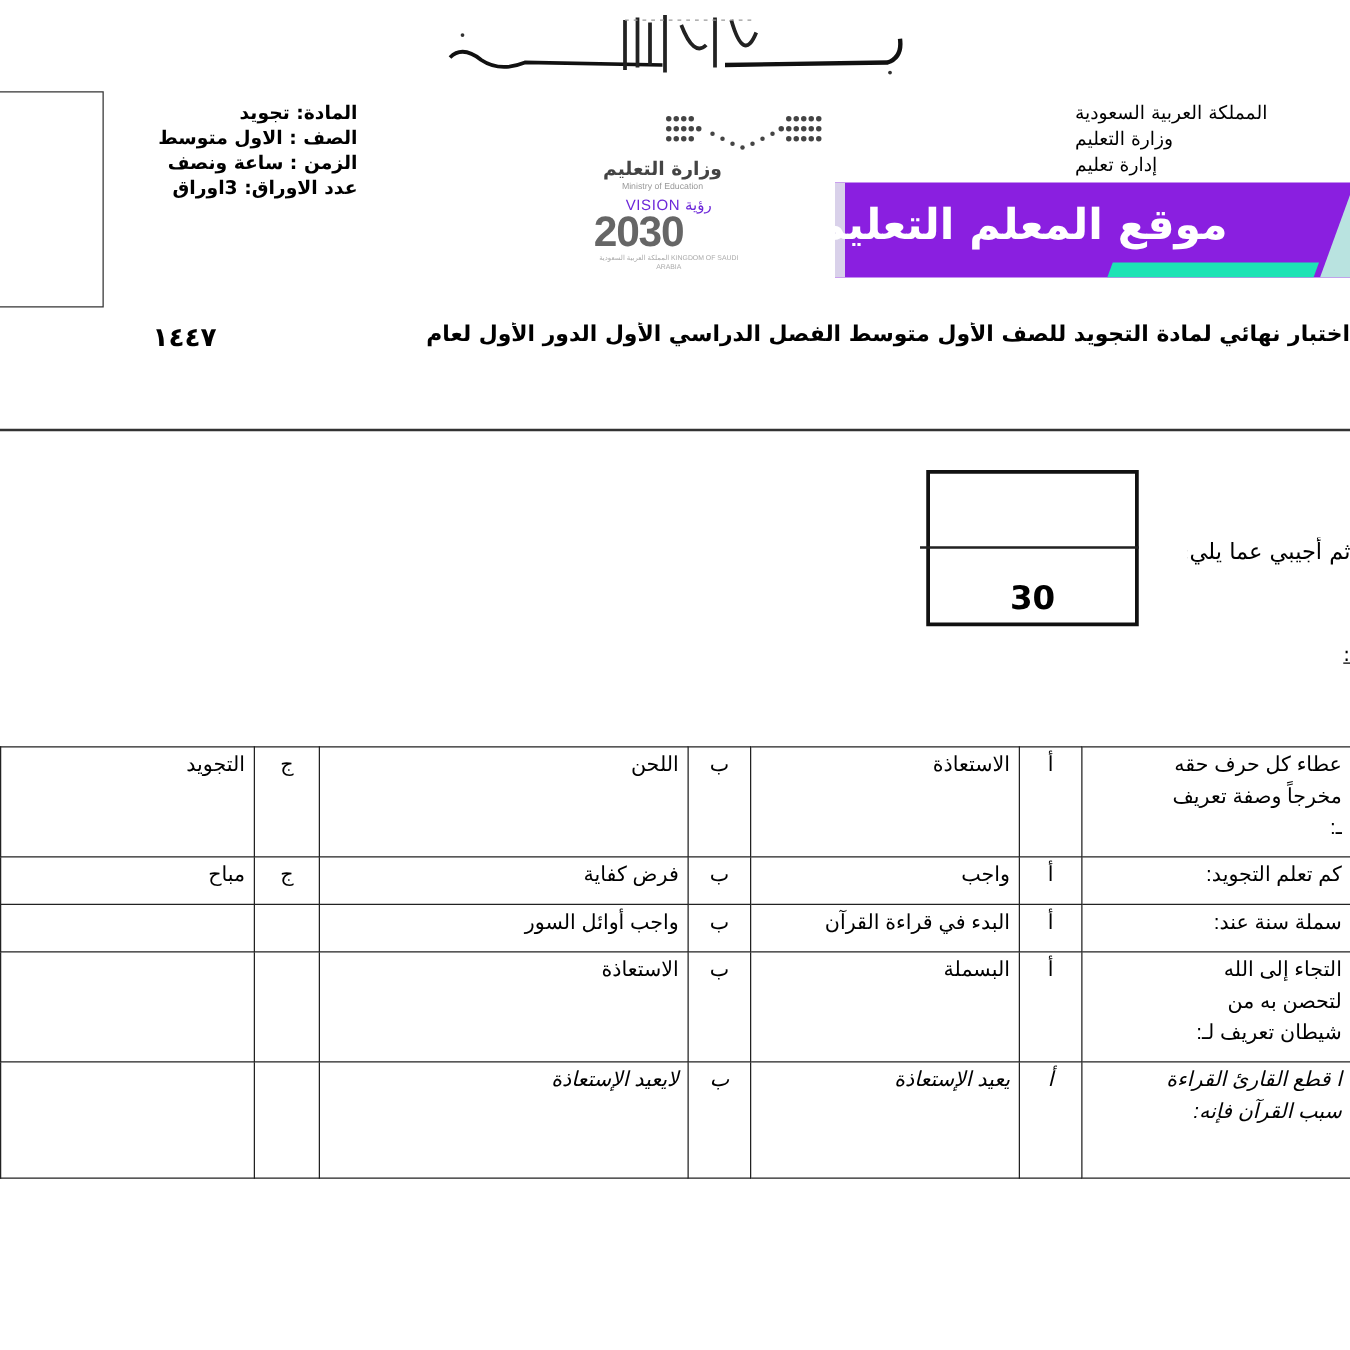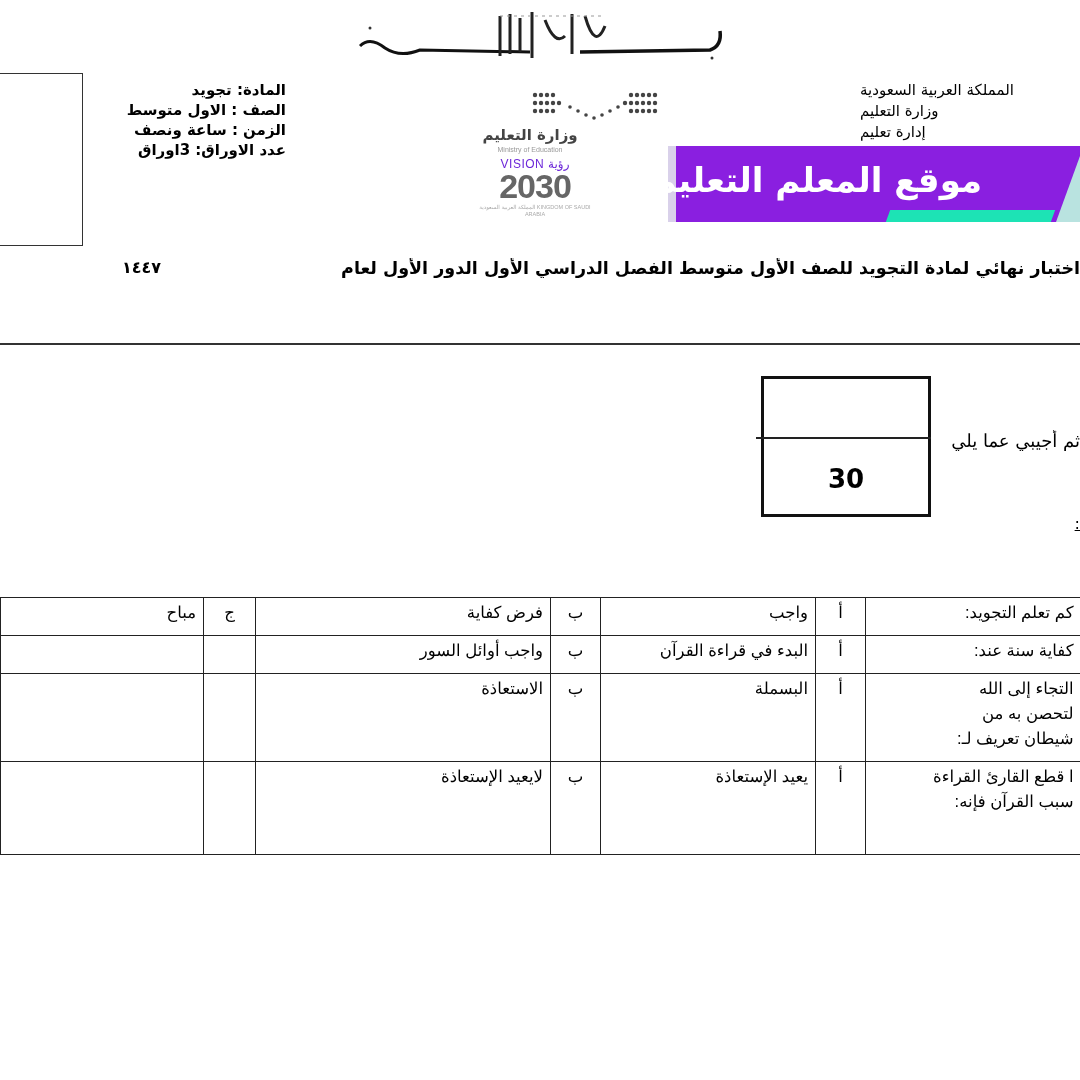--- a/index.html
+++ b/index.html
@@ -11,57 +11,57 @@
   .info-box { left:-4px; top:73px; width:87px; height:173px; border:1.5px solid #333; box-sizing:border-box; }
   .info { left:100px; top:80px; width:186px; font-weight:bold; font-size:15px; line-height:20px; font-family:"DejaVu Sans", sans-serif; }
   .info div { white-space:nowrap; }
 
   
   .bismillah { left:350px; top:6px; width:380px; height:64px; }
   .moe-dots { left:530px; top:90px; width:130px; height:32px; }
   .moe-ar { left:470px; top:126px; width:120px; text-align:center; font-weight:bold; font-size:15px; color:#444; }
   .moe-en { left:470px; top:146px; width:120px; text-align:center; font-size:7px; color:#999; font-family:"Liberation Sans", sans-serif; }
   .vision-row { left:475px; top:157px; width:120px; text-align:center; font-size:12px; color:#6d28d9; font-family:"Liberation Sans", sans-serif; letter-spacing:0.5px; }
-  .vision-2030 { left:475px; top:168px; width:120px; text-align:center; font-size:34px; font-weight:bold; color:#666; font-family:"Liberation Sans", sans-serif; letter-spacing:-1px; line-height:36px; }
+  .vision-2030 { left:475px; top:168px; width:120px; font-size:34px; font-weight:bold; color:#666; font-family:"Liberation Sans", sans-serif; letter-spacing:-1px; line-height:36px; }
   .ksa-small { left:475px; top:204px; width:120px; text-align:center; font-size:5.5px; color:#aaa; font-family:"Liberation Sans", sans-serif; line-height:7px; }
 
   
   .kingdom { right:0; top:80px; width:220px; text-align:left; font-size:15px; line-height:21px; white-space:nowrap; overflow:hidden; }
   .kingdom .l2 { padding-right:40px; }
   .banner { left:668px; top:146px; width:412px; height:76px; background:#8a1fe0; overflow:hidden; }
   .banner .left-strip { position:absolute; left:0; top:0; width:8px; height:100%; background:#d9d1ea; }
   .banner .teal { position:absolute; left:388px; top:0; width:60px; height:100%; background:#b9e3e0; transform:skewX(-20deg); transform-origin:bottom; }
   .banner .green { position:absolute; left:220px; top:64px; width:165px; height:12px; background:#1de3b5; transform:skewX(-20deg); }
   .banner .txt { position:absolute; left:14px; top:8px; width:300px; text-align:right; color:#fff; font-weight:bold; font-size:34px; line-height:52px; direction:rtl; white-space:nowrap; }
 
   
   .title { right:0; top:258px; width:800px; text-align:right; font-weight:bold; font-size:17.5px; white-space:nowrap; overflow:hidden; direction:rtl; }
-  .year { left:122px; top:258px; font-weight:bold; font-size:16px; letter-spacing:2px; }
+  .year { left:122px; top:258px; font-weight:bold; font-size:21px; letter-spacing:2px; }
 
   .divider { left:0; top:343px; width:1080px; height:2px; background:#333; }
 
   
-  .score-box { left:741px; top:376px; width:170px; height:141px; border:3px solid #111; box-sizing:border-box;margin-left:20px; }
+  .score-box { left:741px; top:376px; width:170px; height:125px; border:3px solid #111; box-sizing:border-box; }
   .score-box .mid { position:absolute; left:-8px; top:58px; width:175px; height:1.5px; background:#222; }
   .score-box .val { position:absolute; left:0; width:100%; top:80px; text-align:center; font-weight:bold; font-size:26px; line-height:40px; font-family:"DejaVu Sans", sans-serif; }
 
   .instr { right:0; top:430px; width:130px; text-align:right; font-size:18px; white-space:nowrap; overflow:hidden; direction:rtl; font-family:"DejaVu Serif", serif; }
   .sec-mark { right:0; top:514px; width:14px; text-align:right; font-size:16px; text-decoration:underline; }
 
   
   .tbl { left:0; top:597px; width:1080px; border-collapse:collapse; table-layout:fixed; direction:ltr; position:absolute; }
   .tbl td { border:1.5px solid #222; vertical-align:top; padding:2px 7px 0 7px; font-size:16.5px; line-height:25px; text-align:right; direction:rtl; overflow:hidden; white-space:nowrap; font-family:"Liberation Sans", sans-serif; }
   .tbl td.letter { text-align:center; padding:2px 0 0 0; }
   .tbl td.q { border-right:none; }
   .tbl tr.r1 td { height:85px; }
   .tbl tr.r2 td { height:35px; }
   .tbl tr.r3 td { height:85px; }
   .tbl tr.r4 td { height:35px; }
   .tbl tr.r5 td { height:85px; }
-  .tbl tr.r6 td { height:90px; }
+  .tbl tr.r6 td { height:90px;font-style:italic; }
 </style>
 </head>
 <body>
 
 <div class="abs info-box"></div>
 <div class="abs info rtl">
   <div>المادة: تجويد</div>
   <div>الصف : الاول متوسط</div>
   <div>الزمن : ساعة ونصف</div>
   <div>عدد الاوراق: 3اوراق</div>
@@ -152,40 +152,53 @@
   <colgroup>
     <col style="width:203px">
       <col style="width:52px">
       <col style="width:295px">
       <col style="width:50px">
       <col style="width:215px">
       <col style="width:50px">
       <col style="width:215px">
   </colgroup>
   <tbody>
+      <tr class="r1">
+    <td>التجويد</td>
+    <td class="letter">ج</td>
+    <td>اللحن</td>
+    <td class="letter">ب</td>
+    <td>الاستعاذة</td>
+    <td class="letter">أ</td>
+    <td class="q">
+      <div>عطاء كل حرف حقه</div>
+      <div>مخرجاً وصفة تعريف</div>
+      <div>ـ:</div>
+    </td>
+  </tr>
   <tr class="r2">
     <td>مباح</td>
     <td class="letter">ج</td>
     <td>فرض كفاية</td>
     <td class="letter">ب</td>
     <td>واجب</td>
     <td class="letter">أ</td>
     <td class="q">
       <div>كم تعلم التجويد:</div>
     </td>
   </tr>
   <tr class="r4">
     <td></td>
     <td class="letter"></td>
     <td>واجب أوائل السور</td>
     <td class="letter">ب</td>
     <td>البدء في قراءة القرآن</td>
     <td class="letter">أ</td>
     <td class="q">
-      <div>كفاية سنة عند:</div>
+      <div>سملة سنة عند:</div>
     </td>
   </tr>
   <tr class="r5">
     <td></td>
     <td class="letter"></td>
     <td>الاستعاذة</td>
     <td class="letter">ب</td>
     <td>البسملة</td>
     <td class="letter">أ</td>
     <td class="q">

